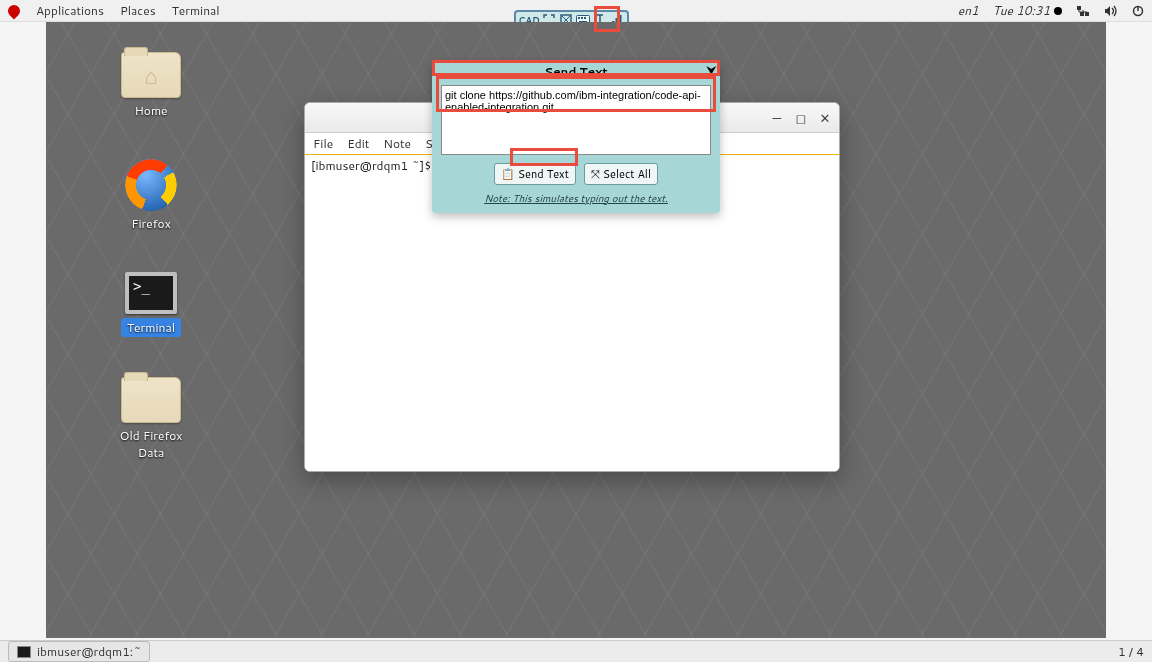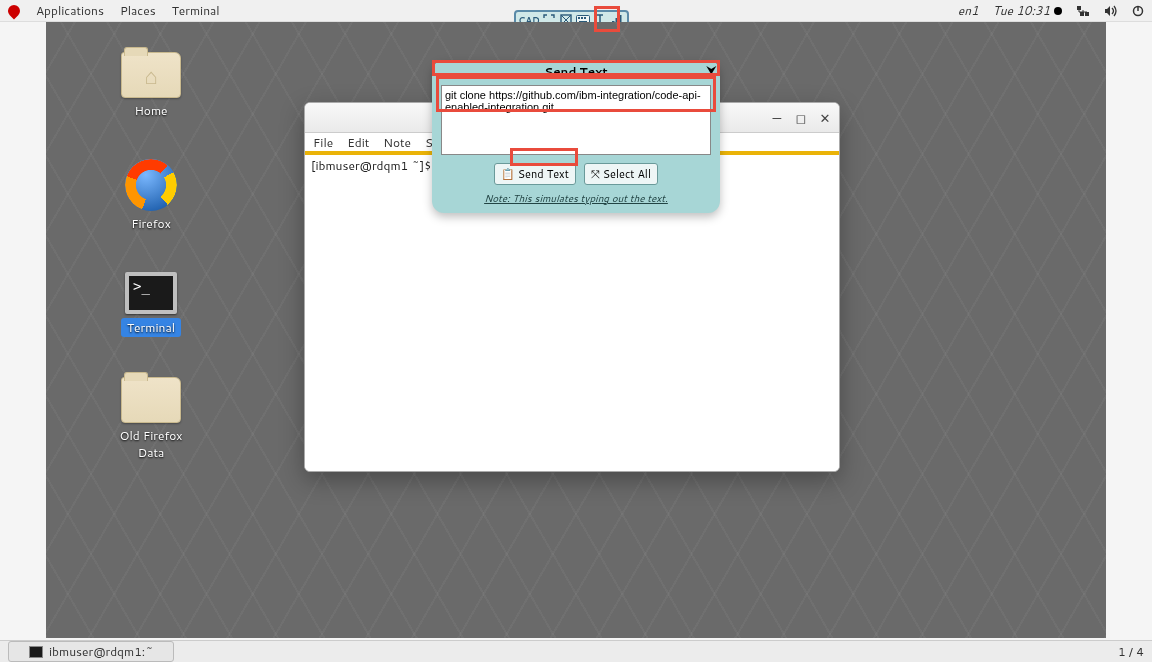--- a/index.html
+++ b/index.html
@@ -30,38 +30,38 @@
 .folder-shape.home::after { content: "⌂"; position: absolute; inset: 0; display: flex; align-items: center; justify-content: center; font-size: 22px; color: #c9b98e; }
 .trash-shape { width: 40px; height: 50px; background: radial-gradient(circle at 30% 20%, #fff, #bbb); border-radius: 8px 8px 10px 10px; border: 1px solid #888; position: relative; }
 .trash-shape::before { content: ""; position: absolute; top: -6px; left: 2px; right: 2px; height: 8px; background: linear-gradient(#eee,#ccc); border: 1px solid #888; border-radius: 4px; }
 .ff-shape { width: 52px; height: 52px; border-radius: 50%; background: radial-gradient(circle at 40% 30%, #7ab8ff, #0a4b9a); position: relative; overflow: hidden; }
 .ff-shape::after { content:""; position: absolute; inset: 0; background: conic-gradient(from 200deg, #ff9500 0 90deg, #ff3b00 90deg 200deg, transparent 200deg 220deg, #ffcc00 220deg 300deg, transparent 300deg); border-radius: 50%; mask: radial-gradient(circle at 50% 50%, transparent 40%, #000 42%); }
 .term-shape { width: 52px; height: 42px; background: #1a1a1a; border: 4px solid #bfbfbf; border-radius: 2px; color: #fff; font-family: monospace; font-size: 14px; padding: 2px 4px; box-shadow: 0 1px 2px rgba(0,0,0,0.5); }
 
 .term-window { position: absolute; left: 258px; top: 80px; width: 536px; height: 370px; background: #fff; border: 1px solid #aaa; border-radius: 6px; box-shadow: 0 8px 24px rgba(0,0,0,0.3); overflow: hidden; display: flex; flex-direction: column; }
 .term-titlebar { height: 30px; background: linear-gradient(#f8f8f8,#eaeaea); border-bottom: 1px solid #ccc; display: flex; align-items: center; justify-content: flex-end; padding: 0 6px; gap: 8px; }
 .twin-btn { width: 16px; height: 16px; display: flex; align-items: center; justify-content: center; font-size: 13px; color: #444; cursor: pointer; }
-.term-menu { height: 22px; display: flex; align-items: center; gap: 14px; padding: 0 8px; font-size: 12px; color: #333; border-bottom: 4px solid #eab308; }
+.term-menu { height: 22px; display: flex; align-items: center; gap: 14px; padding: 0 8px; font-size: 12px; color: #333; border-bottom: 1px solid #eab308; }
 .term-body { flex: 1; background: #fff; font-family: "DejaVu Sans Mono", monospace; font-size: 12px; color: #222; padding: 2px 6px; }
 .cursor { display: inline-block; width: 7px; height: 14px; background: #222; vertical-align: text-bottom; margin-left: 1px; }
 
-.send-panel { position: absolute; left: 386px; top: 38px; width: 288px; background: #a7d6d6; border-radius: 12px; box-shadow: 0 4px 10px rgba(0,0,0,0.25); padding: 0 0 8px 0; z-index: 5; }
+.send-panel { position: absolute; left: 386px; top: 38px; width: 288px; background: #a7d6d6; border-radius: 4px; box-shadow: 0 4px 10px rgba(0,0,0,0.25); padding: 0 0 8px 0; z-index: 5; }
 .send-header { font-size: 12px; font-weight: bold; text-align: center; padding: 3px 0; position: relative; }
 .send-collapse { position: absolute; right: 4px; top: 2px; font-size: 11px; cursor: pointer; }
 .send-textarea { display: block; margin: 2px auto 0; width: 270px; height: 70px; font-size: 11px; font-family: sans-serif; resize: none; border: 1px solid #888; background: #fff; padding: 3px; }
 .send-row { display: flex; justify-content: center; gap: 8px; margin-top: 8px; }
 .send-btn { font-size: 11px; background: #eef6f6; border: 1px solid #6a9a9a; border-radius: 3px; padding: 2px 6px; display: flex; align-items: center; gap: 3px; cursor: pointer; }
 .send-note { text-align: center; font-size: 10px; font-style: italic; text-decoration: underline; color: #244; margin-top: 6px; }
 
 .hl-header { position: absolute; left: 386px; top: 38px; width: 288px; height: 16px; border: 3px solid #e94b3c; z-index: 6; pointer-events: none; }
 .hl-textarea { position: absolute; left: 390px; top: 54px; width: 280px; height: 36px; border: 3px solid #e94b3c; z-index: 6; pointer-events: none; }
 .hl-sendbtn { position: absolute; left: 464px; top: 126px; width: 68px; height: 18px; border: 3px solid #e94b3c; z-index: 6; pointer-events: none; }
 
 .bottombar { position: absolute; bottom: 0; left: 0; right: 0; height: 22px; background: #ececec; border-top: 1px solid #ccc; display: flex; align-items: center; padding: 0 8px; font-size: 12px; color: #333; }
-.task-item { display: flex; align-items: center; gap: 6px; background: #e6e6e6; border: 1px solid #bbb; border-radius: 3px; padding: 1px 20px; }
+.task-item { display: flex; align-items: center; gap: 6px; background: #e6e6e6; border: 1px solid #bbb; border-radius: 3px; padding: 1px 8px; }
 .task-icon { width: 14px; height: 12px; background: #1a1a1a; border: 1px solid #888; }
 .workspace { margin-left: auto; }
 svg { display: block; }
 </style>
 </head>
 <body>
 
 <div class="topbar">
   <div class="left">
     <span class="redhat"></span>

